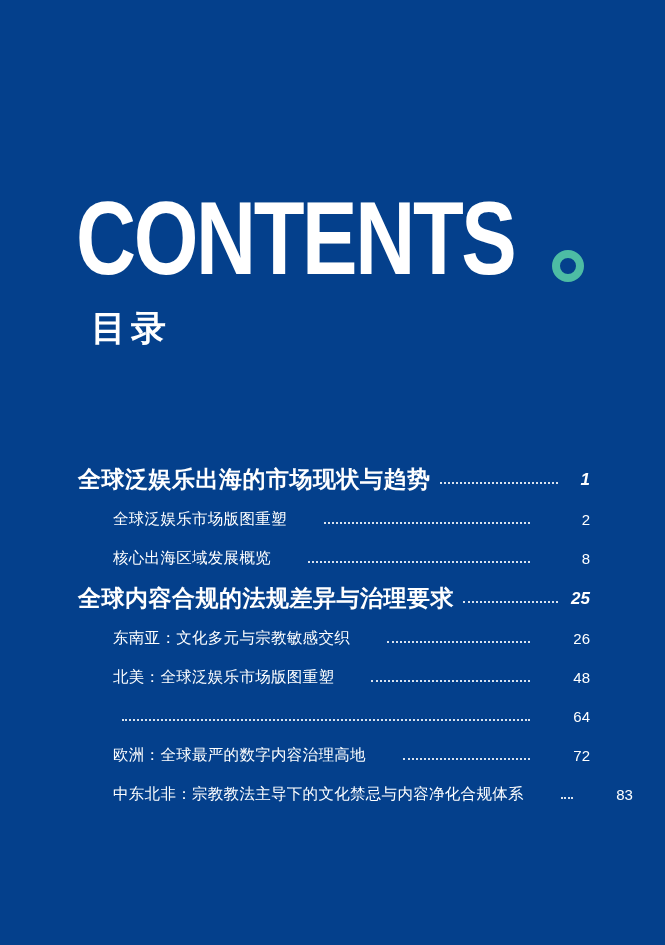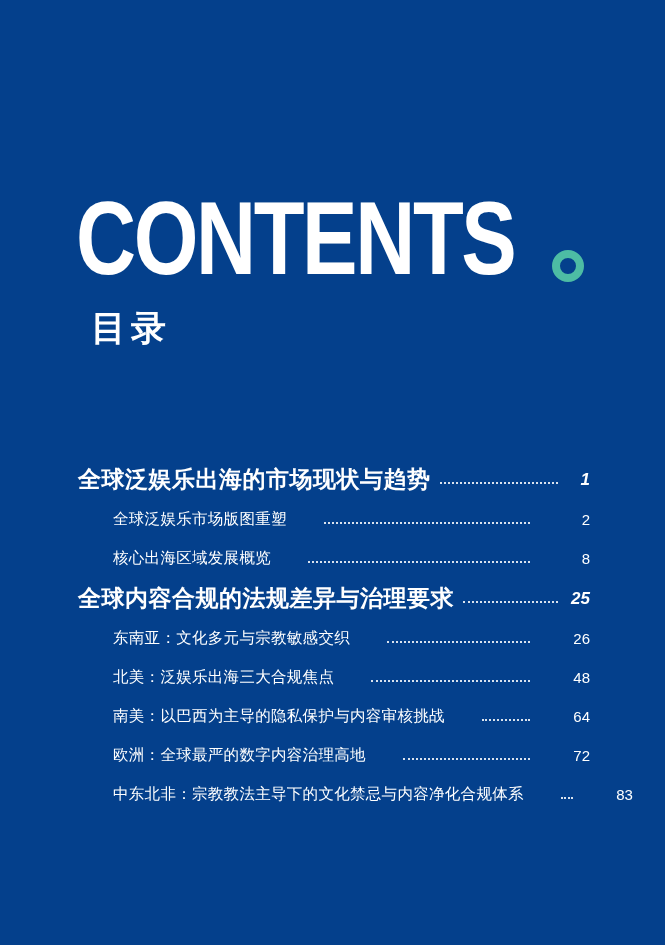--- a/index.html
+++ b/index.html
@@ -107,26 +107,25 @@
         <span class="row-title">全球内容合规的法规差异与治理要求</span>
         <span class="leader"></span>
         <span class="row-page">25</span>
       </div>
       <div class="row item">
         <span class="row-title">东南亚：文化多元与宗教敏感交织</span>
         <span class="leader"></span>
         <span class="row-page">26</span>
       </div>
       <div class="row item">
-        <span class="row-title">北美：泛娱乐出海三大合规焦点</span>
+        <span class="row-title">北美：全球泛娱乐市场版图重塑</span>
         <span class="leader"></span>
         <span class="row-page">48</span>
       </div>
       <div class="row item">
-        <span class="row-title">南美：以巴西为主导的隐私保护与内容审核挑战</span>
         <span class="leader"></span>
         <span class="row-page">64</span>
       </div>
       <div class="row item">
         <span class="row-title">欧洲：全球最严的数字内容治理高地</span>
         <span class="leader"></span>
         <span class="row-page">72</span>
       </div>
       <div class="row item">
         <span class="row-title">中东北非：宗教教法主导下的文化禁忌与内容净化合规体系</span>

